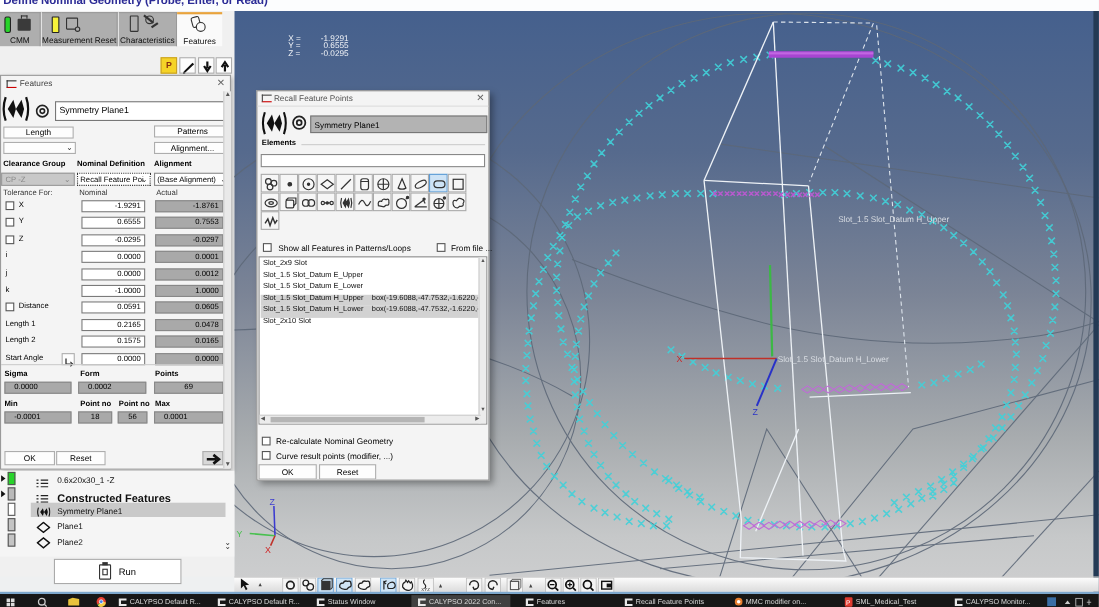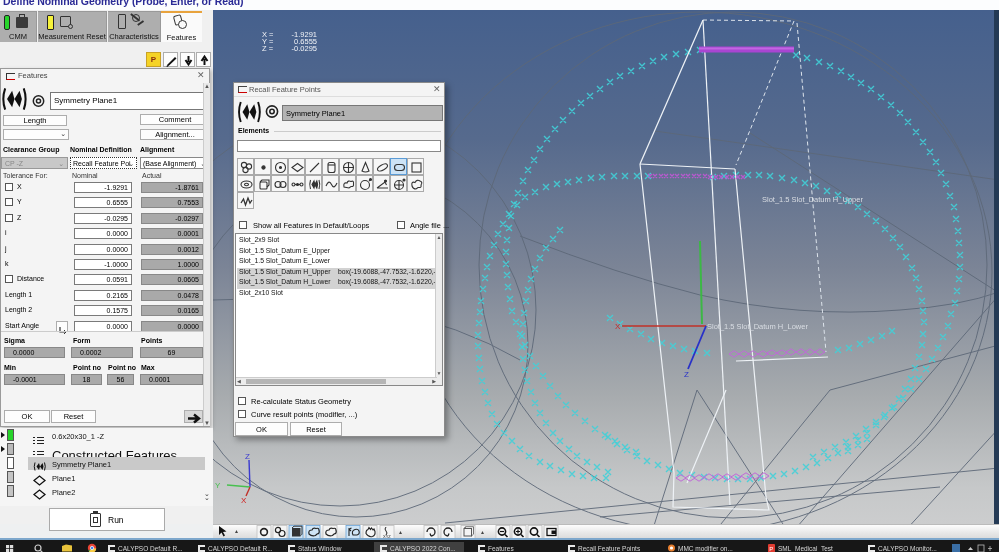--- a/index.html
+++ b/index.html
@@ -136,21 +136,21 @@
 <path d="M14.5 15 L20 6 L22.5 15 L20 24 Z" fill="#111"></path>
 <path d="M4.5 3.5 Q0.5 15 4.5 26.5" stroke="#111" stroke-width="2.2" fill="none"></path>
 <path d="M24.5 3.5 Q28.5 15 24.5 26.5" stroke="#111" stroke-width="2.2" fill="none"></path>
 </svg></div>
 <div class="abs" style="left:31px;top:25px;width:13px;height:14px;"><svg viewBox="0 0 14 14" width="100%" height="100%">
 <circle cx="7" cy="7" r="5.6" fill="none" stroke="#222" stroke-width="1.6"></circle>
 <circle cx="7" cy="7" r="2.2" fill="none" stroke="#222" stroke-width="1.6"></circle>
 </svg></div>
 <div class="abs" style="left:49px;top:23px;width:158px;height:18px;background:#fff;border:1px solid #777;font-size:8px;line-height:16px;padding-left:3px;">Symmetry Plane1</div>
 <div class="abs btn" style="left:2px;top:46px;width:64px;height:11px;font-size:7.5px;text-align:center;line-height:10px;">Length</div>
-<div class="abs btn" style="left:139px;top:45px;width:70px;height:11px;font-size:7.5px;text-align:center;line-height:10px;">Comment</div>
+<div class="abs btn" style="left:139px;top:45px;width:70px;height:11px;font-size:7.5px;text-align:center;line-height:10px;">Patterns</div>
 <div class="abs btn" style="left:2px;top:60px;width:66px;height:11px;">
       <div class="abs" style="right:2px;top:0px;font-size:7px;color:#333;">⌄</div>
     </div>
 <div class="abs btn" style="left:139px;top:60px;width:70px;height:11px;font-size:7.5px;text-align:center;line-height:10px;">Alignment...</div>
 <div class="abs" style="left:2px;top:77px;font-size:7px;font-weight:bold;">Clearance Group</div>
 <div class="abs" style="left:69px;top:77px;font-size:7px;font-weight:bold;">Nominal Definition</div>
 <div class="abs" style="left:139px;top:77px;font-size:7px;font-weight:bold;">Alignment</div>
 <div class="abs" style="left:0px;top:88px;width:67px;height:12px;background:#c8c8c8;border:1px solid #999;font-size:7px;color:#888;line-height:11px;padding-left:3px;">CP -Z<span class="abs" style="right:3px;">⌄</span></div>
 <div class="abs" style="left:69px;top:88px;width:67px;height:12px;background:#fff;border:1px dotted #333;font-size:7px;line-height:11px;padding-left:2px;">Recall Feature Poi<span class="abs" style="right:2px;color:#333;">⌄</span></div>
 <div class="abs" style="left:139px;top:88px;width:70px;height:12px;background:#fff;border:1px solid #888;font-size:7px;line-height:11px;padding-left:2px;">(Base Alignment)<span class="abs" style="right:3px;color:#333;">⌄</span></div>
@@ -225,21 +225,21 @@
 <div class="abs" style="left:7px;top:1px;width:7px;height:12px;background:#27d42a;border:1px solid #555;"></div>
 <div class="abs" style="left:33px;top:3px;width:11px;height:9px;"><svg viewBox="0 0 11 9" width="11" height="9">
         <path d="M0 1.5 h2 M4 1.5 h7 M0 4.5 h2 M4 4.5 h7 M0 7.5 h2 M4 7.5 h7" stroke="#222" stroke-width="1.1"></path>
       </svg></div>
 <div class="abs" style="left:52px;top:4px;font-size:7.5px;color:#111;">0.6x20x30_1 -Z</div>
 <div class="abs" style="left:1px;top:18px;width:0;height:0;border-left:4px solid #111;border-top:3px solid transparent;border-bottom:3px solid transparent;"></div>
 <div class="abs" style="left:7px;top:15px;width:7px;height:12px;background:#b9b9b9;border:1px solid #555;"></div>
 <div class="abs" style="left:33px;top:17px;width:11px;height:9px;"><svg viewBox="0 0 11 9" width="11" height="9">
         <path d="M0 1.5 h2 M4 1.5 h7 M0 4.5 h2 M4 4.5 h7 M0 7.5 h2 M4 7.5 h7" stroke="#222" stroke-width="1.1"></path>
       </svg></div>
-<div class="abs" style="left:52px;top:20px;font-size:13px;color:#111;">Constructed Features</div>
+<div class="abs" style="left:52px;top:20px;font-size:10px;color:#111;font-weight:bold;">Constructed Features</div>
 <div class="abs" style="left:28px;top:29px;width:177px;height:13px;background:#c9c9c9;"></div>
 <div class="abs" style="left:7px;top:29px;width:7px;height:12px;background:#ffffff;border:1px solid #555;"></div>
 <div class="abs" style="left:33px;top:30px;width:13px;height:11px;"><svg viewBox="0 0 13 11" width="13" height="11">
         <path d="M3.5 5.5 L6 2 L7 5.5 L6 9 Z M7 5.5 L9.5 2 L10.5 5.5 L9.5 9 Z" fill="#111"></path>
         <path d="M2 1.5 Q0.5 5.5 2 9.5 M11.5 1.5 Q13 5.5 11.5 9.5" stroke="#111" stroke-width="1" fill="none"></path>
       </svg></div>
 <div class="abs" style="left:52px;top:32px;font-size:7.5px;color:#111;">Symmetry Plane1</div>
 <div class="abs" style="left:7px;top:43px;width:7px;height:12px;background:#c4c4c4;border:1px solid #555;"></div>
 <div class="abs" style="left:33px;top:44px;width:13px;height:11px;"><svg viewBox="0 0 13 11" width="13" height="11">
         <path d="M1 5.5 L6.5 1 L12 5.5 L6.5 10 Z" fill="none" stroke="#111" stroke-width="1.3"></path>
@@ -403,23 +403,23 @@
       <div style="margin:0.5px;"><svg viewBox="0 0 15 15" width="15" height="15" fill="none" stroke="#333" stroke-width="1.1">
           <path d="M3 9 Q2 4 6 5.5 Q8 2 11 4 Q14 5 12 8 Q13 11 9 10.5 L7 12 Q4 12 3 9 Z"></path>
         </svg></div>
     </div>
 <div class="abs" style="left:3px;top:109px;width:17px;height:17px;background:#f6f6f6;border:1px solid #aaa;">
       <div style="margin:0.5px;"><svg viewBox="0 0 15 15" width="15" height="15" fill="none" stroke="#333" stroke-width="1.1">
           <path d="M2 9 l2.5-4 2 6 2.5-7 2 5 2-3" stroke-width="1.3"></path>
         </svg></div>
     </div>
 <div class="abs cb" style="left:5px;top:138px;"></div>
-<div class="abs" style="left:19px;top:138px;font-size:7.5px;">Show all Features in Default/Loops</div>
+<div class="abs" style="left:19px;top:138px;font-size:7.5px;">Show all Features in Patterns/Loops</div>
 <div class="abs cb" style="left:163px;top:138px;"></div>
-<div class="abs" style="left:176px;top:138px;font-size:7.5px;white-space:nowrap;">Angle file ...</div>
+<div class="abs" style="left:176px;top:138px;font-size:7.5px;white-space:nowrap;">From file ...</div>
 <div class="abs" style="left:1px;top:150px;width:208px;height:153px;background:#fff;border:1px solid #888;">
 <div class="abs" style="left:1px;top:2px;width:198px;height:10.5px;font-size:6.8px;color:#111;white-space:nowrap;overflow:hidden;">
         <span style="position:absolute;left:2px;">Slot_2x9 Slot</span>
         <span style="position:absolute;left:101px;"></span>
       </div>
 <div class="abs" style="left:1px;top:12.5px;width:198px;height:10.5px;font-size:6.8px;color:#111;white-space:nowrap;overflow:hidden;">
         <span style="position:absolute;left:2px;">Slot_1.5 Slot_Datum E_Upper</span>
         <span style="position:absolute;left:101px;"></span>
       </div>
 <div class="abs" style="left:1px;top:23.0px;width:198px;height:10.5px;font-size:6.8px;color:#111;white-space:nowrap;overflow:hidden;">
@@ -442,21 +442,21 @@
         <div style="font-size:5px;color:#555;text-align:center;line-height:6px;">▲</div>
         <div class="abs" style="bottom:9px;width:100%;font-size:5px;color:#555;text-align:center;line-height:6px;">▼</div>
       </div>
 <div class="abs" style="left:0;bottom:0;width:201px;height:8px;background:#ececec;border-top:1px solid #ccc;">
         <div class="abs" style="left:1px;font-size:5px;color:#555;line-height:7px;">◀</div>
         <div class="abs" style="right:1px;font-size:5px;color:#555;line-height:7px;">▶</div>
         <div class="abs" style="left:10px;top:1px;width:140px;height:5px;background:#b5b5b5;"></div>
       </div>
 </div>
 <div class="abs cb" style="left:4px;top:314px;"></div>
-<div class="abs" style="left:17px;top:314px;font-size:7.5px;">Re-calculate Status Geometry</div>
+<div class="abs" style="left:17px;top:314px;font-size:7.5px;">Re-calculate Nominal Geometry</div>
 <div class="abs cb" style="left:4px;top:327px;"></div>
 <div class="abs" style="left:17px;top:327px;font-size:7.5px;">Curve result points (modifier, ...)</div>
 <div class="abs btn" style="left:1px;top:339px;width:53px;height:14px;font-size:7.5px;text-align:center;line-height:13px;">OK</div>
 <div class="abs btn" style="left:56px;top:339px;width:52px;height:14px;font-size:7.5px;text-align:center;line-height:13px;">Reset</div>
 </div>
 <div class="abs" style="left:213px;top:524px;width:786px;height:14px;background:linear-gradient(#fdfdfd,#e8e8e8 60%,#dcdcdc);border-top:1px solid #bbb;">
 <svg width="786" height="14" viewBox="0 0 786 14">
 <path d="M6 1 l0 9 2.5-2.5 2 4 1.5-1 -2-3.5 3.5-0.5 Z" fill="#111"></path>
 <path d="M22 5 l3 0 m-1.5 0 l-1.5 3 3 0z" fill="#444"></path>
 <rect x="44" y="0.5" width="14" height="13" fill="#f4f4f4" stroke="#c0c0c0" stroke-width="0.8"></rect>

